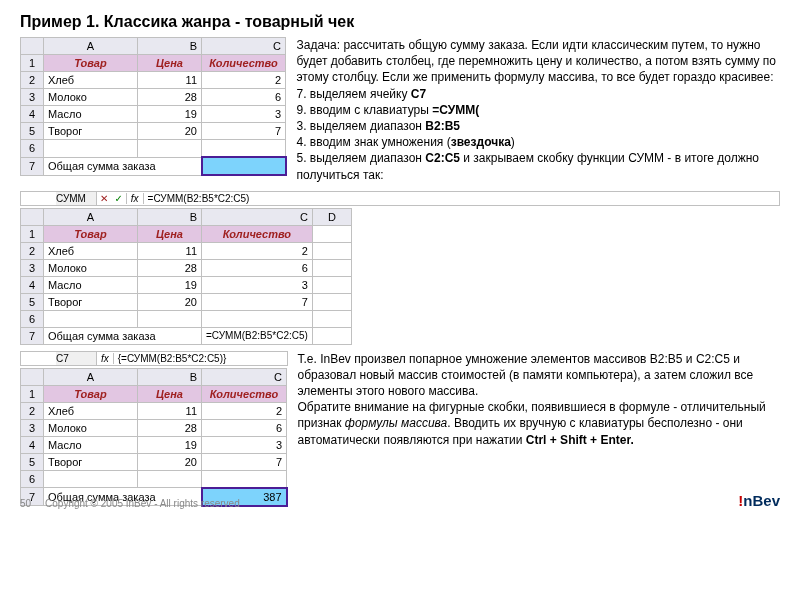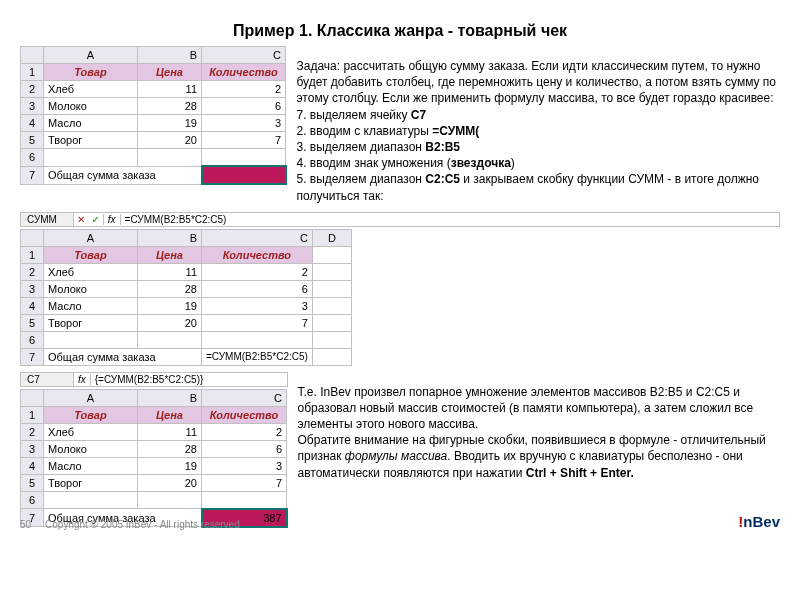--- a/index.html
+++ b/index.html
@@ -7,30 +7,28 @@
   margin: 0;
   padding: 10px 20px;
   background: #fff;
   width: 760px;
   font-size: 12px;
   position: relative;
 }
 h2 {
   font-size: 16px;
   font-weight: bold;
-  margin: 12px 0 6px 0;
-  text-align: center;
+  margin: 3px 0 6px 0;
 }
 .row {
   display: flex;
   align-items: flex-start;
 }
 .desc {
   line-height: 1.35;
-  margin-top: 12px;
 }
 .bold { font-weight: bold; }
 .italic { font-style: italic; }
 
 
 .excel {
   border-collapse: collapse;
   font-size: 11px;
   background: #fff;
 }
@@ -52,35 +50,36 @@
 .excel .col-D { width: 30px; }
 .excel .hdr {
   background: #e2c6e2;
   color: #9f2020;
   font-weight: bold;
   font-style: italic;
   text-align: center;
   margin-left: 46px;
 }
 .excel .total-label { font-weight: normal; }
-.excel .highlight { background: #be185d; border: 2px solid #0f766e; }
+.excel .highlight { background: #7dd3fc; border: 2px solid #4c1d95; }
 .excel .formula-cell { font-size:10px; white-space:nowrap; }
 
 .fxbar {
   display: flex;
   align-items: center;
   border: 1px solid #c0c0c0;
   font-size: 10px;
   margin-bottom: 2px;
 }
 .fxbar .namebox {
   background: #f0f0f0;
-  padding: 1px 6px;
+  padding: 1px 0;
   border-right: 1px solid #c0c0c0;
   width: 40px;
+  margin-left: 35px;
 }
 .fxbar .fx-symbol {
   font-style: italic;
   padding: 0 4px;
   border-right: 1px solid #c0c0c0;
   text-align: right;
 }
 .fxbar .fx-content {
   padding: 1px 4px;
   flex: 1;
@@ -165,21 +164,21 @@
             <th class="rowhead">7</th>
             <td class="total-label" colspan="2">Общая сумма заказа</td>
             <td class="highlight"></td>
           </tr>
     </tbody>
       </table>
   </div>
   <div class="right-text desc">
     <span>Задача: рассчитать общую сумму заказа. Если идти классическим путем, то нужно будет добавить столбец, где перемножить цену и количество, а потом взять сумму по этому столбцу. Если же применить формулу массива, то все будет гораздо красивее:</span><br>
     <span>7. выделяем ячейку </span><span class="bold">C7</span><br>
-    <span>2. вводим с клавиатуры </span><span class="bold">=СУММ(</span><br>
+    <span>9. вводим с клавиатуры </span><span class="bold">=СУММ(</span><br>
     <span>3. выделяем диапазон </span><span class="bold">B2:B5</span><br>
     <span>4. вводим знак умножения (</span><span class="bold">звездочка</span><span>)</span><br>
     <span>5. выделяем диапазон </span><span class="bold">C2:C5</span><span> и закрываем скобку функции СУММ - в итоге должно получиться так:</span>
   </div>
 </div>
 
 <div class="row" style="margin-top:8px;">
   <div class="right-text">
     <div class="fxbar">
       <span class="namebox">СУММ</span>

